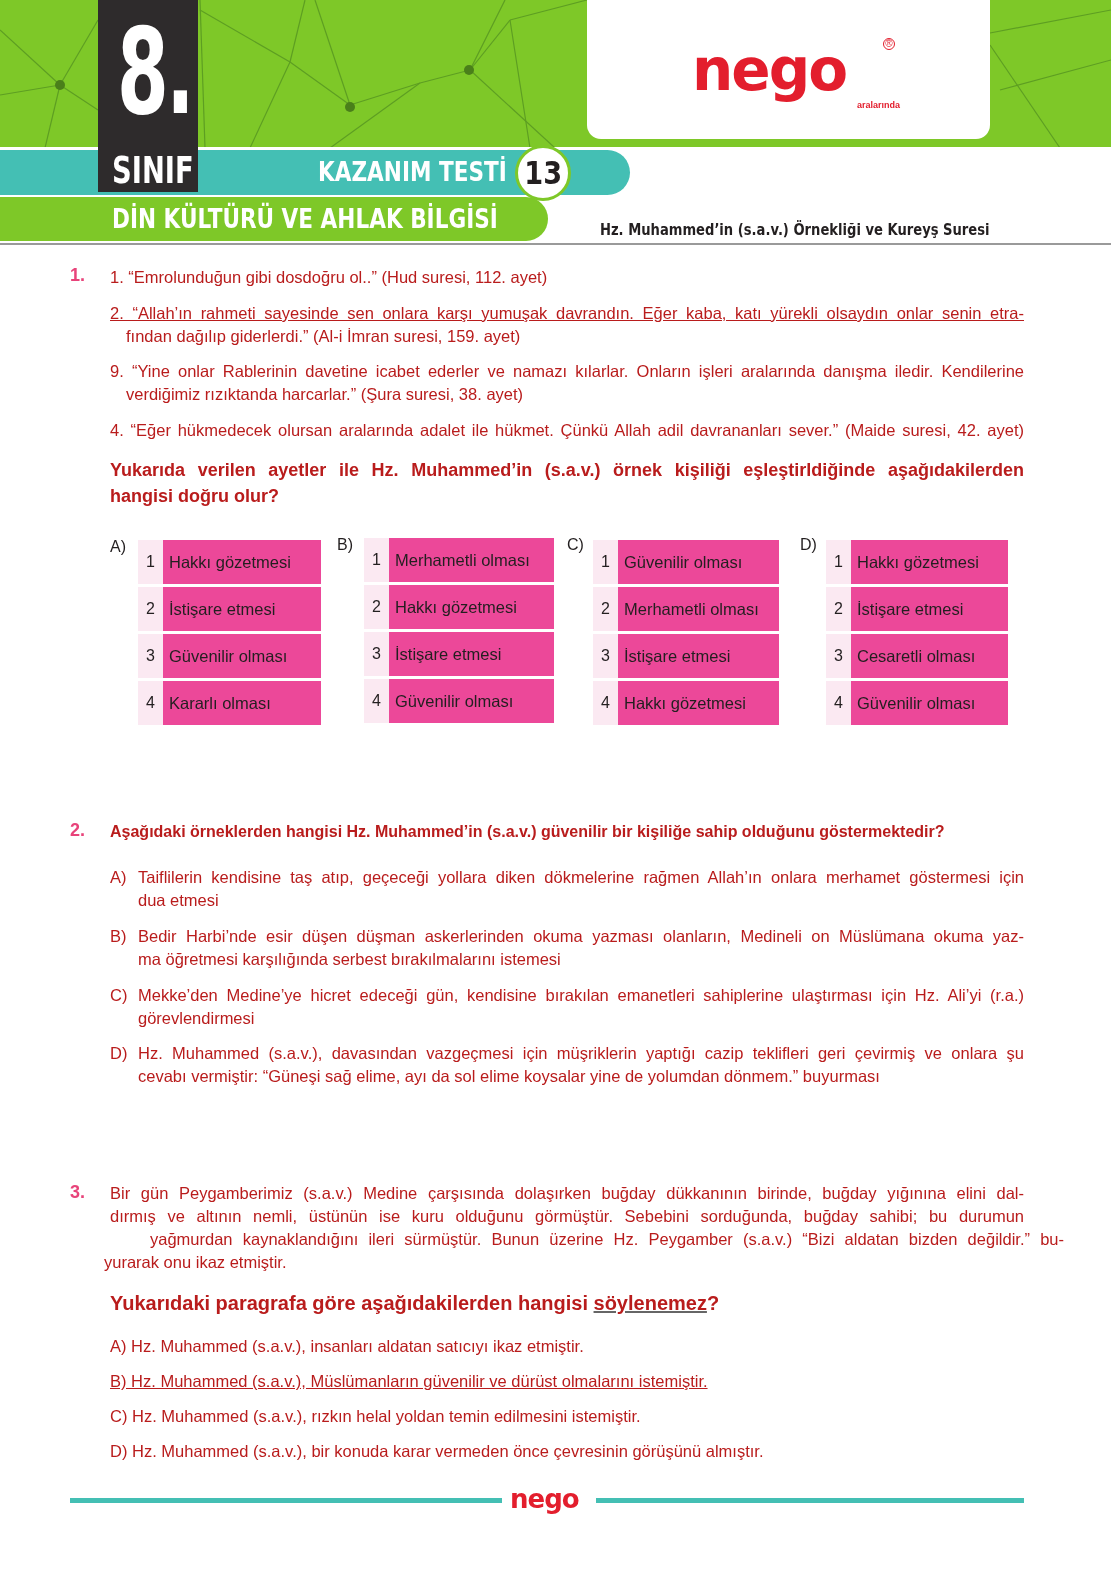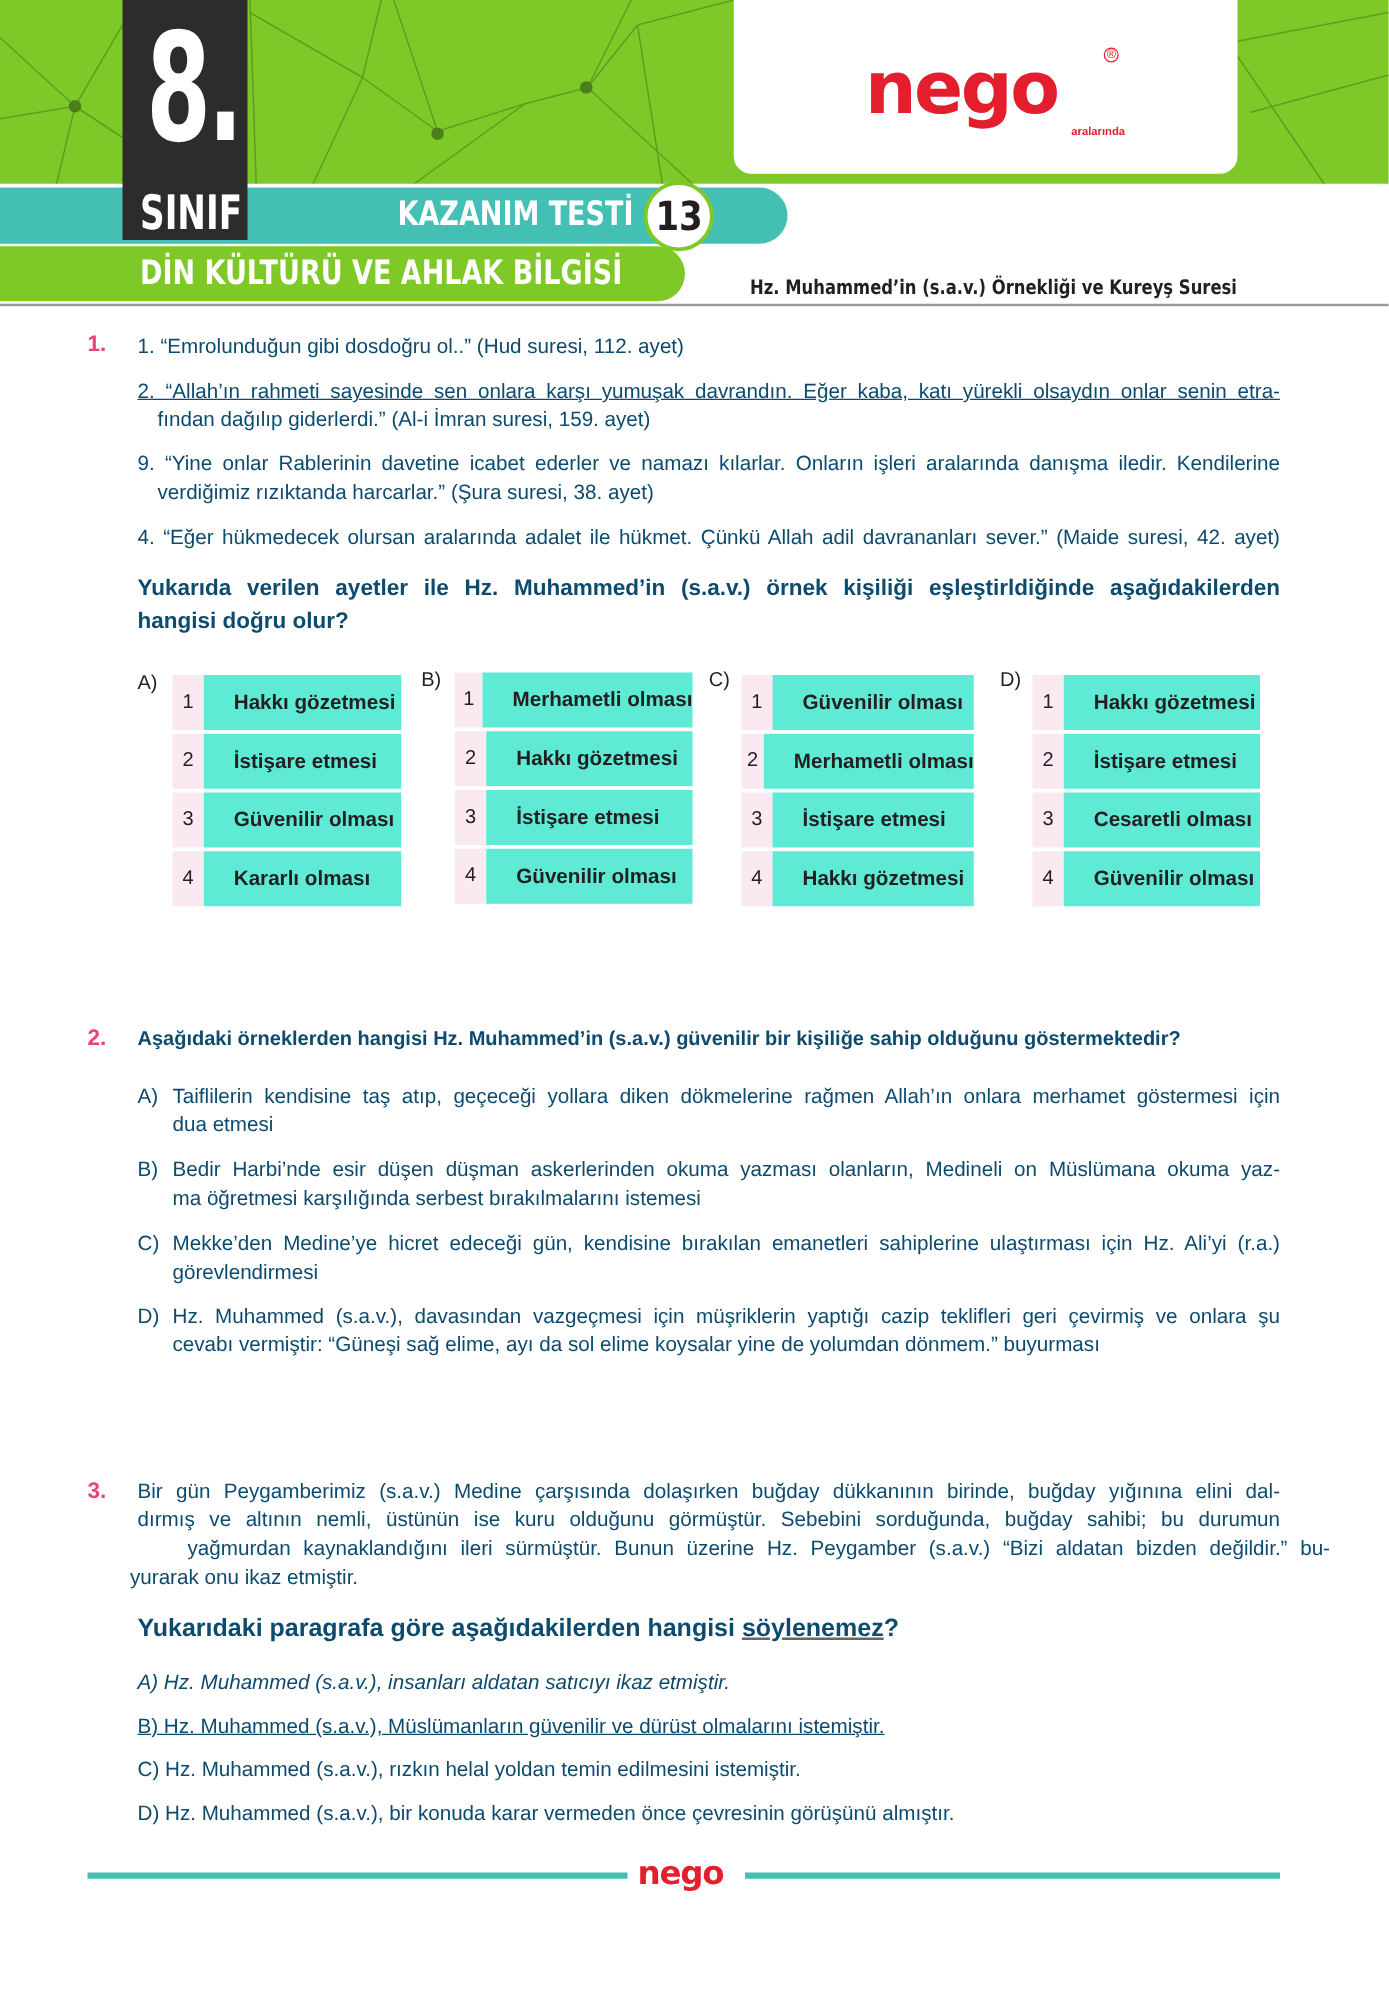--- a/index.html
+++ b/index.html
@@ -24,29 +24,29 @@
   .test-no-circle { position: absolute; left: 515px; top: 145px; width: 56px; height: 56px; border-radius: 50%; background: #fff; border: 3px solid #7ec828; z-index: 6; text-align: center; }
   .test-no { font-family: "DejaVu Sans", sans-serif; font-weight: bold; font-size: 32px; line-height: 50px; color: #231f20; display: inline-block; transform: scaleX(0.85); }
 
   .green-bar { position: absolute; left: 0; top: 197px; width: 548px; height: 44px; background: #7ec828; border-radius: 0 22px 22px 0; z-index: 2; }
   .subject { position: absolute; left: 112px; top: 199px; color: #fff; font-family: "DejaVu Sans", sans-serif; font-weight: bold; font-size: 27px; line-height: 40px; transform: scaleX(0.8); transform-origin: left center; z-index: 6; white-space: nowrap; }
   .topic { position: absolute; left: 600px; top: 220px; font-family: "DejaVu Sans", sans-serif; font-weight: bold; font-size: 16px; line-height: 20px; transform: scaleX(0.82); transform-origin: left center; white-space: nowrap; color: #231f20; }
   .hdr-rule { position: absolute; left: 0; top: 243px; width: 1111px; height: 2px; background: #9a9a9a; }
 
   
   .qnum { position: absolute; color: #e8437a; font-weight: bold; font-size: 18px; }
-  .txt { position: absolute; font-size: 16.5px; line-height: 23px; color: #0c4a6e; }
+  .txt { position: absolute; font-size: 16.5px; line-height: 23px; color: #b91c1c; }
   .just { text-align: justify; }
   .bold { font-weight: bold; }
 
   .opt-label { position: absolute; font-size: 16px; line-height: 20px; }
   .opt-table { position: absolute; width: 183px; }
   .opt-row { display: flex; height: 44px; margin-bottom: 3px; }
   .opt-num { width: 25px; background: #fbe9f2; font-size: 16px; line-height: 44px; text-align: center; }
-  .opt-text { flex: 1; background: #5eead4; font-size: 16.5px; line-height: 44px; padding-left: 24px; white-space: nowrap; font-weight: bold; }
+  .opt-text { flex: 1; background: #ec4899; font-size: 16.5px; line-height: 44px; padding-left: 6px; white-space: nowrap; }
 
   .underline { text-decoration: underline; text-decoration-color: #666; }
 
   
   .foot-line { position: absolute; top: 1498px; height: 5px; background: #44bfb4; }
   .foot-logo { position: absolute; left: 510px; top: 1484px; color: #e31e2d; font-family: "DejaVu Sans", sans-serif; font-weight: bold; font-size: 26px; line-height: 30px; letter-spacing: -1px; }
 </style>
 </head>
 <body>
 
@@ -219,20 +219,20 @@
 <div class="txt" style="left:138px; top:1065px;">cevabı vermiştir: “Güneşi sağ elime, ayı da sol elime koysalar yine de yolumdan dönmem.” buyurması</div>
 
 <div class="qnum" style="left:70px; top:1182px;">3.</div>
 <div class="txt" style="left:110px; top:1182px; width:914px; text-align-last: justify;">Bir gün Peygamberimiz (s.a.v.) Medine çarşısında dolaşırken buğday dükkanının birinde, buğday yığınına elini dal-</div>
 <div class="txt" style="left:110px; top:1205px; width:914px; text-align-last: justify;">dırmış ve altının nemli, üstünün ise kuru olduğunu görmüştür. Sebebini sorduğunda, buğday sahibi; bu durumun</div>
 <div class="txt" style="left:110px; top:1228px; width:914px; text-align-last: justify; margin-left: 40px;">yağmurdan kaynaklandığını ileri sürmüştür. Bunun üzerine Hz. Peygamber (s.a.v.) “Bizi aldatan bizden değildir.” bu-</div>
 <div class="txt" style="left:104px; top:1251px;">yurarak onu ikaz etmiştir.</div>
 
 <div class="txt bold" style="left:110px; top:1292px; font-size:20px;"><span>Yukarıdaki paragrafa göre aşağıdakilerden hangisi </span><span class="underline">söylenemez</span><span>?</span></div>
 
-<div class="txt" style="left:110px; top:1335px;font-style:italic;">A) Hz. Muhammed (s.a.v.), insanları aldatan satıcıyı ikaz etmiştir.</div>
+<div class="txt" style="left:110px; top:1335px;">A) Hz. Muhammed (s.a.v.), insanları aldatan satıcıyı ikaz etmiştir.</div>
 <div class="txt" style="left:110px; top:1370px;text-decoration:underline;">B) Hz. Muhammed (s.a.v.), Müslümanların güvenilir ve dürüst olmalarını istemiştir.</div>
 <div class="txt" style="left:110px; top:1405px;">C) Hz. Muhammed (s.a.v.), rızkın helal yoldan temin edilmesini istemiştir.</div>
 <div class="txt" style="left:110px; top:1440px;">D) Hz. Muhammed (s.a.v.), bir konuda karar vermeden önce çevresinin görüşünü almıştır.</div>
 
 <div class="foot-line" style="left:70px; width:432px;"></div>
 <div class="foot-logo">nego</div>
 <div class="foot-line" style="left:596px; width:428px;"></div>
 
 </body></html>

